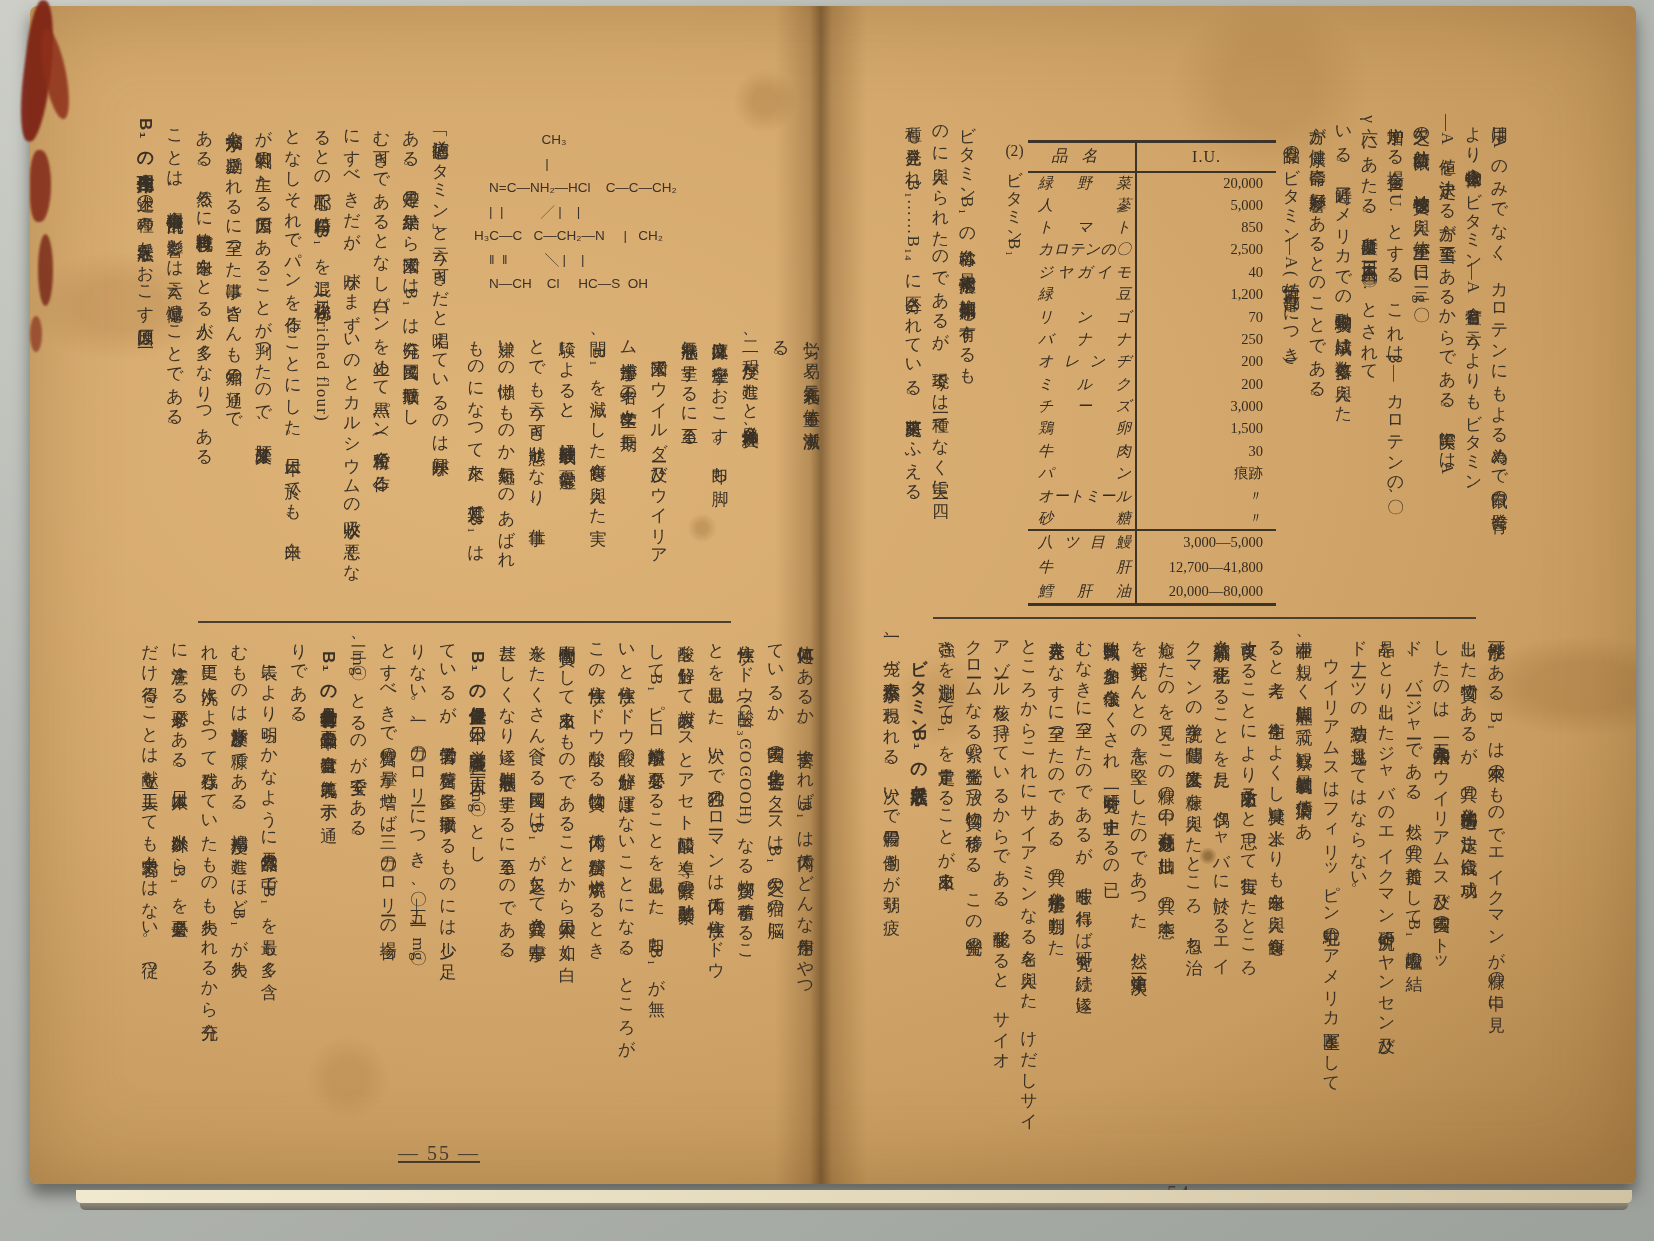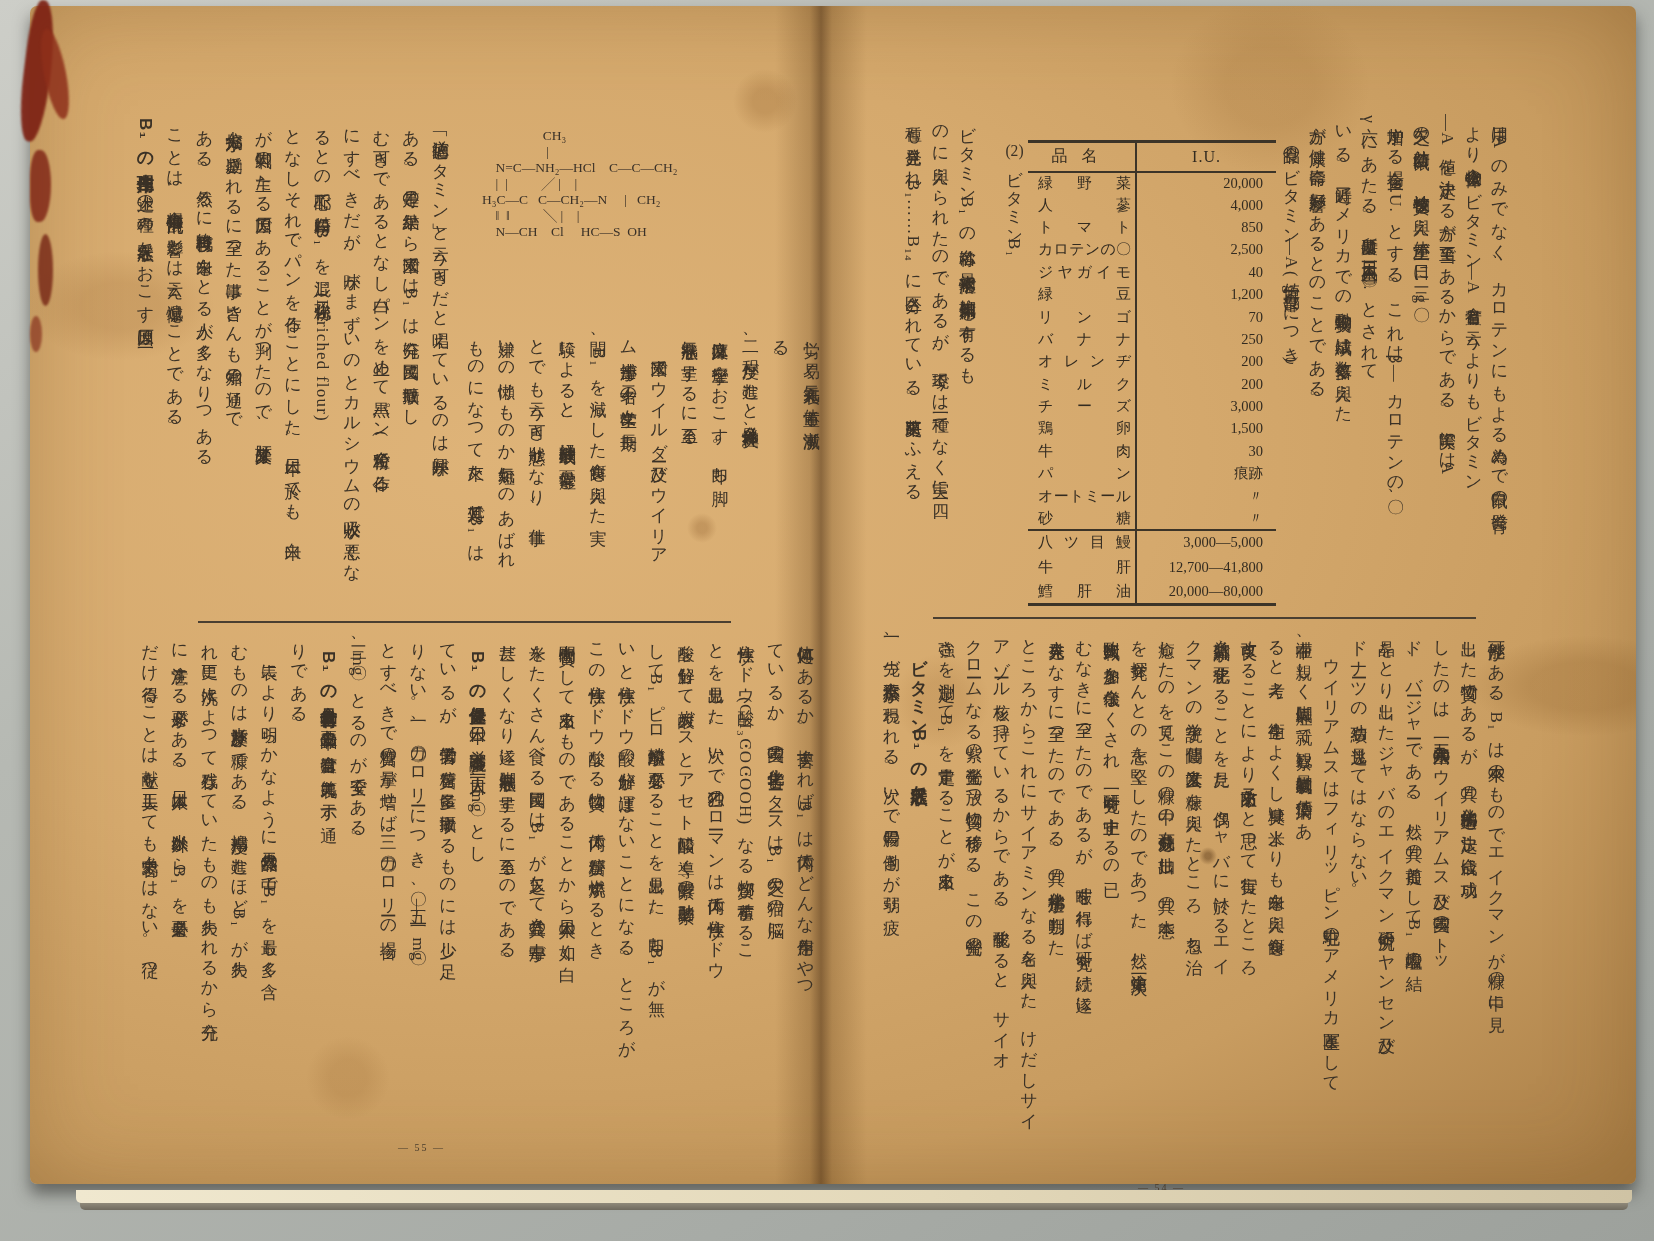--- a/index.html
+++ b/index.html
@@ -53,36 +53,36 @@
   .sec-head { text-indent:28px; margin-left:20px; font-size:16.5px; }
   .p54-bottom { left:838px; top:622px; width:642px; height:508px; line-height:27.5px; }
   .p55-top-left  { left:95px;  top:112px; width:330px; height:500px; line-height:29.5px; }
   .p55-top-right { left:424px; top:322px; width:372px; height:294px; line-height:30.5px; }
   .p55-bottom { left:98px; top:626px; width:692px; height:508px; line-height:29.8px; }
 
   .rule { position:absolute; height:2px; background:#4a3f31; }
   .r54 { left:903px; top:611px; width:543px; }
   .r55 { left:168px; top:615px; width:533px; }
 
-  .pageno { position:absolute; font-size:10px; color:#473b2c; letter-spacing:2px; }
+  .pageno { position:absolute; font-size:20px; color:#473b2c; letter-spacing:2px;text-decoration:underline; }
   .no55 { left:368px;  top:1136px; }
   .no54 { left:1108px; top:1176px; }
 
   .formula-block { position:absolute; left:428px; top:122px; width:368px; height:200px; color:#3a3126; }
   .formula-title { text-align:center; font-size:19px; letter-spacing:2px; margin-bottom:14px; }
-  .formula-pre { font-family:Liberation Serif, serif;
-    font-size:13.5px; line-height:16px; color:#3a3128; white-space:pre; margin-left:24px; }
+  .formula-pre { font-family:Liberation Sans, sans-serif;
+    font-size:13.5px; line-height:24px; color:#3a3128; white-space:pre; margin-left:16px; }
 
   .p54-table { position:absolute; left:998px; top:134px; width:248px; height:466px; color:#332b20; }
   table.iu-table { width:100%; border-collapse:collapse;
     border-top:3px solid #3c3428; border-bottom:3px solid #3c3428; font-size:15px; }
   .iu-table th { font-weight:normal; border-bottom:2px solid #3c3428; height:30px; font-size:16px; }
   .iu-table th.nm { text-align:center; letter-spacing:14px; }
   .iu-table th.iu { text-align:center; letter-spacing:1px; }
-  .iu-table td.nm, .iu-table th.nm { width:108px; }
+  .iu-table td.nm, .iu-table th.nm { width:108px;font-style:italic; }
   .iu-table td.iu, .iu-table th.iu { border-left:2px solid #3c3428; }
   .iu-table td.nm { text-align:justify; text-align-last:justify; text-justify:inter-character;
     padding:0 4px 0 10px; }
   .iu-table td.iu { text-align:right; padding-right:13px; font-size:14.5px;padding-left:20px; }
   .iu-table tbody.g1 td { height:22.4px; }
   .iu-table tbody.g2 td { height:25px; }
   .iu-table tbody.g2 tr:first-child td { border-top:2px solid #3c3428; }
 </style>
 </head>
 <body>
@@ -191,21 +191,21 @@
             <th class="iu">I.U.</th>
           </tr>
         </thead>
         <tbody class="g1">
           <tr>
               <td class="nm">緑野菜</td>
               <td class="iu">20,000</td>
             </tr>
           <tr>
               <td class="nm">人蔘</td>
-              <td class="iu">4,000</td>
+              <td class="iu">5,000</td>
             </tr>
           <tr>
               <td class="nm">トマト</td>
               <td class="iu">850</td>
             </tr>
           <tr>
               <td class="nm">カロテンの〇</td>
               <td class="iu">2,500</td>
             </tr>
           <tr>

